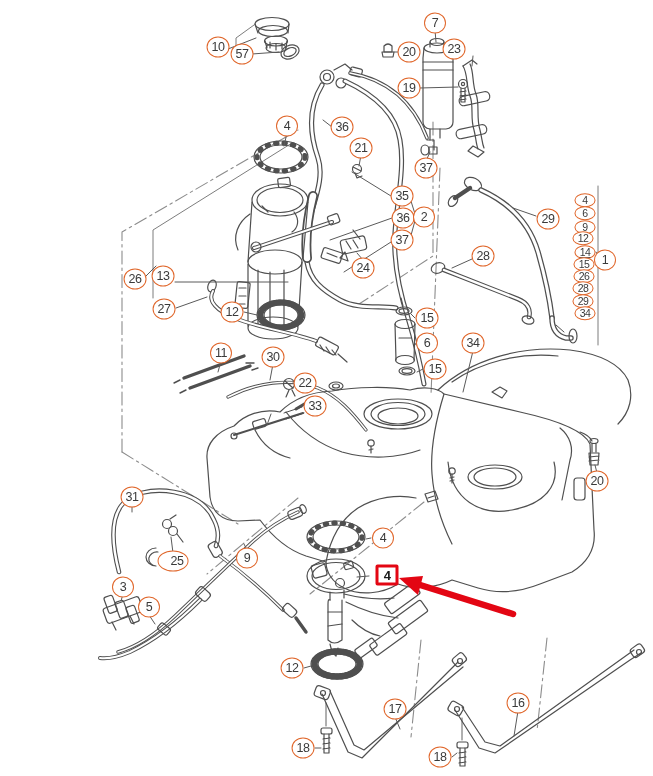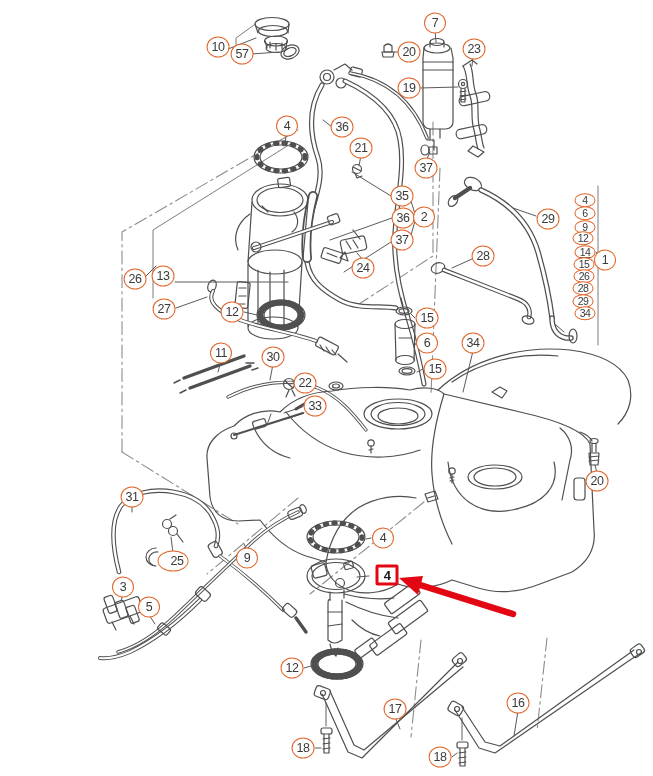--- a/index.html
+++ b/index.html
@@ -384,21 +384,21 @@
     </g>
   </g>
 </svg>
 
 <div id="callout-layer">
       <div class="callout" style="left: 218px; top: 47px; text-align: center;">10</div>
       <div class="callout" style="left: 242px; top: 54px;">57</div>
       <div class="callout" style="left: 435px; top: 23px;">7</div>
       <div class="callout" style="left: 409px; top: 52px;">20</div>
       <div class="callout" style="left: 409px; top: 88px;">19</div>
-      <div class="callout" style="left: 474px; top: 49px;">23</div>
+      <div class="callout" style="left: 454px; top: 49px;">23</div>
       <div class="callout" style="left: 426px; top: 168px;">37</div>
       <div class="callout" style="left: 287px; top: 126px;">4</div>
       <div class="callout" style="left: 342px; top: 127px;">36</div>
       <div class="callout" style="left: 361px; top: 148px;">21</div>
       <div class="callout" style="left: 402px; top: 196px;">35</div>
       <div class="callout" style="left: 403px; top: 218px;">36</div>
       <div class="callout" style="left: 424px; top: 217px;">2</div>
       <div class="callout" style="left: 402px; top: 240px;">37</div>
       <div class="callout" style="left: 363px; top: 268px;">24</div>
       <div class="callout" style="left: 548px; top: 219px;">29</div>

